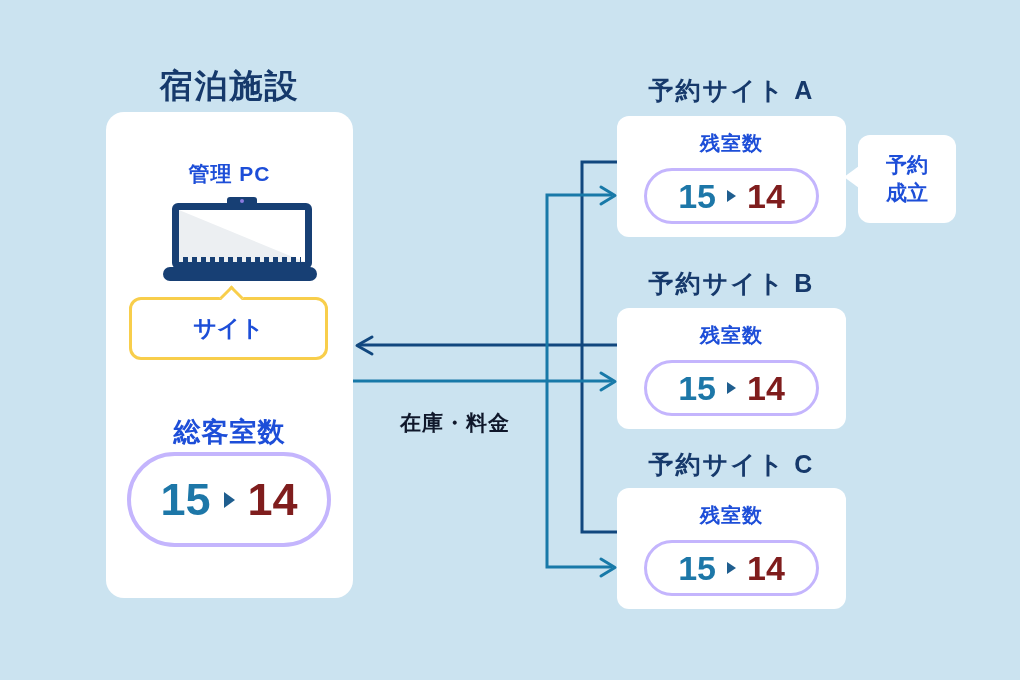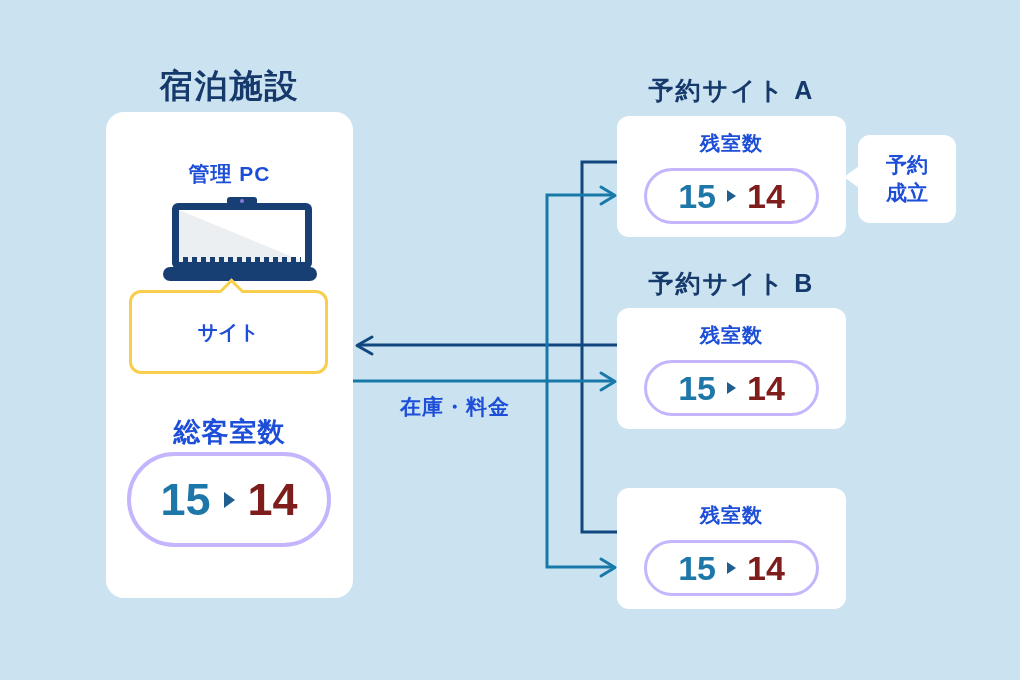--- a/index.html
+++ b/index.html
@@ -25,24 +25,24 @@
                    clip-path:polygon(0 0, 100% 100%, 0 100%); }
   .laptop-keys { position:absolute; left:4px; right:4px; bottom:0; height:5px;
                  background:repeating-linear-gradient(90deg,#173F74 0 5px,transparent 5px 9px); }
   .laptop-notch { position:absolute; left:121px; top:85px; width:30px; height:9px;
                   background:#173F74; border-radius:3px; }
   .laptop-notch::after { content:""; position:absolute; left:13px; top:2px; width:4px; height:4px;
                   border-radius:50%; background:#8C7BE0; }
   .laptop-base { position:absolute; left:57px; top:155px; width:154px; height:14px;
                  background:#173F74; border-radius:8px; }
 
-  .controller-bubble { position:absolute; left:23px; top:178px; width:199px; height:84px;
+  .controller-bubble { position:absolute; left:23px; top:185px; width:199px; height:63px;
                        background:#fff; border:3px solid #F8CE4B; border-radius:12px;
                        display:flex; flex-direction:column; align-items:center; justify-content:center;
-                       font-size:20px; line-height:1.3; text-align:center; }
+                       font-size:23px; line-height:1.3; text-align:center; }
   .controller-tail { position:absolute; left:91px; top:-11px; width:17px; height:17px; background:#fff;
                      border-left:3px solid #F8CE4B; border-top:3px solid #F8CE4B;
                      transform:rotate(45deg); }
 
   .total-label { position:absolute; left:0; top:302px; width:100%; text-align:center; font-size:27px; letter-spacing:1px; }
   .pill { background:#fff; border:4px solid #c4b5fd; border-radius:999px;
           display:flex; align-items:center; justify-content:center; }
   .pill-large { position:absolute; left:21px; top:340px; width:204px; height:95px; gap:13px; }
   .pill-large .num { font-size:45px; font-weight:bold; }
   .pill-small { position:absolute; left:27px; top:52px; width:175px; height:56px; gap:11px; border-width:3px; }
@@ -53,21 +53,21 @@
               border-left:11px solid #1F5E8F; }
   .pill-small .tri-icon { border-top-width:6px; border-bottom-width:6px; border-left-width:9px; }
 
   
   .connector-overlay { position:absolute; inset:0; z-index:1; }
   .facility-card, .site-card, .callout-bubble, .facility-title, .site-title, .flow-label { z-index:2; }
 
   .flow-label { position:absolute; width:150px; text-align:center; font-size:21px; line-height:1.45;
                 letter-spacing:1px; }
   .flow-label-in  { left:380px; top:276px; color:#17518A; font-weight:bold; }
-  .flow-label-out { left:380px; top:392px; color:#1d4ed8; font-weight:bold; }
+  .flow-label-out { left:380px; top:408px; color:#0f172a; font-weight:bold; }
 
   
   .site-title { position:absolute; left:617px; width:229px; text-align:center; font-size:25px; letter-spacing:2px; }
   .site-card { left:617px; width:229px; height:121px; border-radius:12px; }
   .rooms-label { position:absolute; left:0; top:14px; width:100%; text-align:center; font-size:20px; letter-spacing:1px; }
 
   .callout-bubble { position:absolute; left:858px; top:135px; width:98px; height:88px;
                     background:#fff; border-radius:12px; display:flex; flex-direction:column;
                     align-items:center; justify-content:center; font-size:21px; line-height:1.35;
                     text-align:center; }
@@ -145,20 +145,21 @@
   <div class="site-title navy-t" style="top:267px;">予約サイト B</div>
   <div class="card site-card" style="top:308px;">
     <div class="rooms-label teal-t">残室数</div>
     <div class="pill pill-small">
       <span class="num num-before">15</span>
       <span class="tri-icon"></span>
       <span class="num num-after">14</span>
     </div>
   </div>
 
+  <div class="site-title navy-t" style="top:448px;">予約サイト C</div>
   <div class="card site-card" style="top:488px;">
     <div class="rooms-label teal-t">残室数</div>
     <div class="pill pill-small">
       <span class="num num-before">15</span>
       <span class="tri-icon"></span>
       <span class="num num-after">14</span>
     </div>
   </div>
 
 </div>

